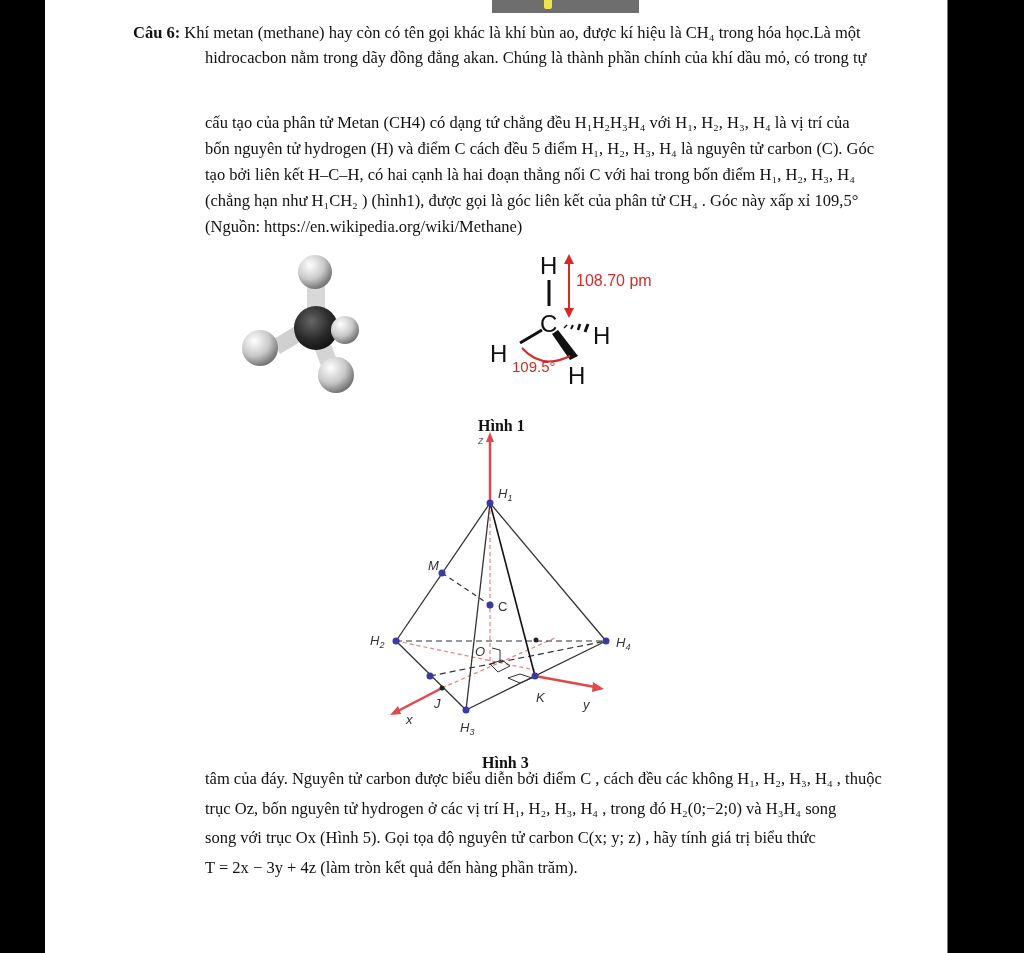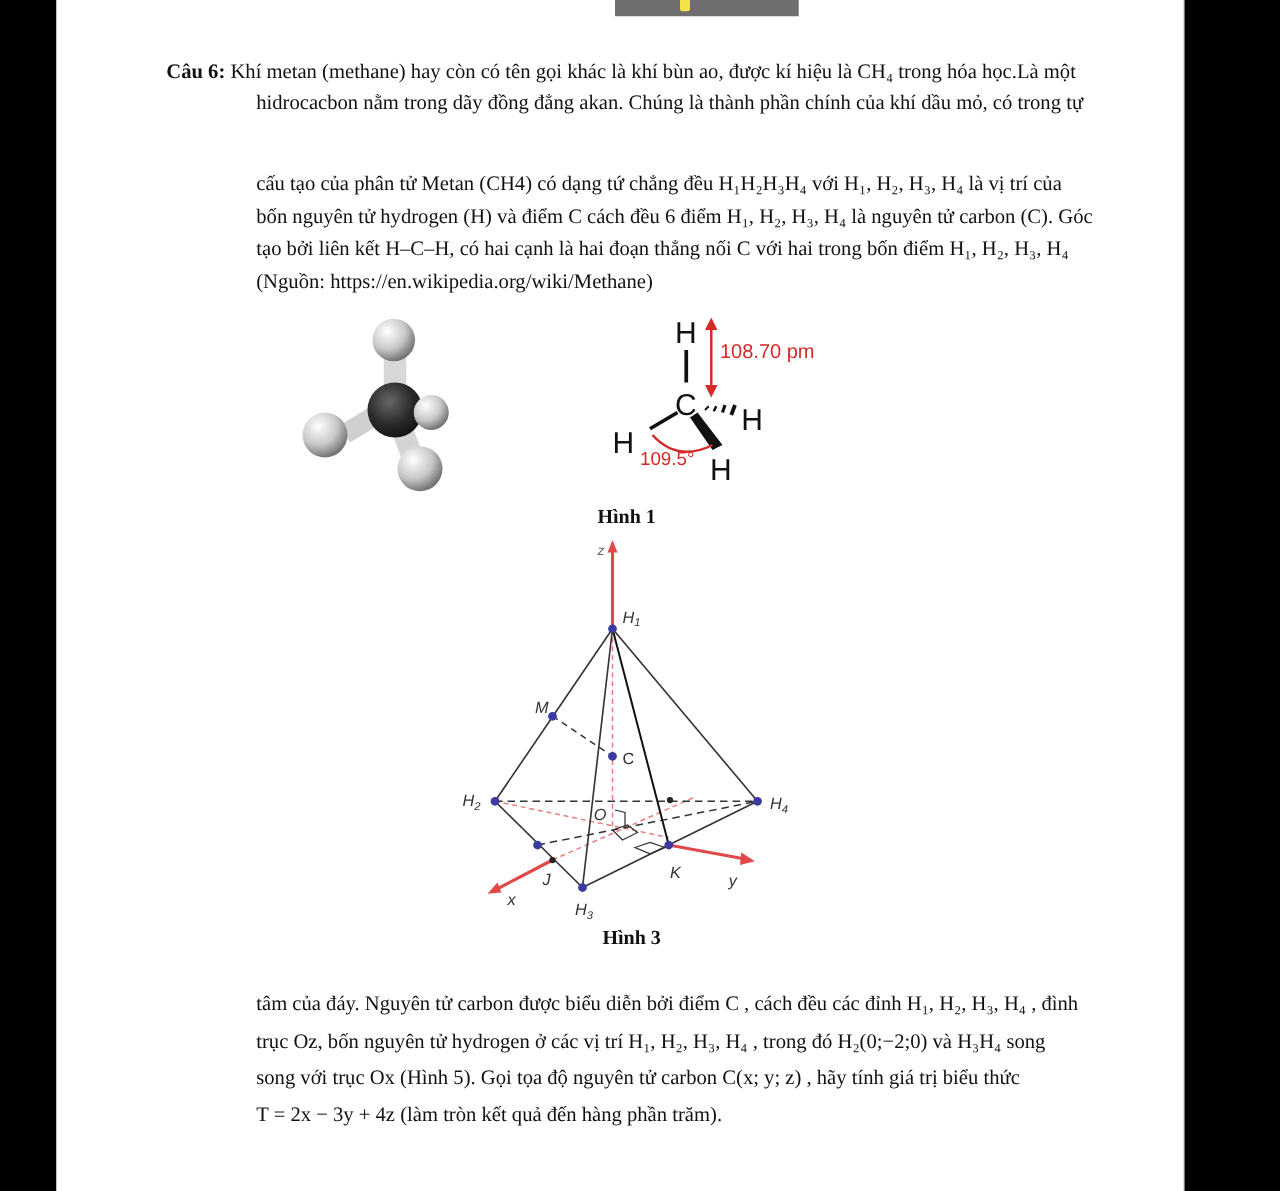--- a/index.html
+++ b/index.html
@@ -1,45 +1,46 @@
 <!DOCTYPE html>
 <html><head>
 <meta charset="utf-8">
 <style>
   html,body{margin:0;padding:0;}
   body{width:1024px;height:953px;background:#000;position:relative;overflow:hidden;font-family:"Liberation Serif","DejaVu Serif",serif;}
   .page{position:absolute;left:45px;top:0;width:902px;height:953px;background:#fff;border-right:1px solid #777;}
   .topbar{position:absolute;left:492px;top:0;width:147px;height:13px;background:#6e6e6e;}
   .topbar .mark{position:absolute;left:52px;top:0;width:8px;height:9px;background:#f2e24a;border-radius:0 0 2px 2px;}
-  .text{position:absolute;color:#111;font-size:16.5px;line-height:25px;margin-top:24px;}
+  .text{position:absolute;color:#111;font-size:16.5px;line-height:25px;}
   .q-head{left:133px;top:20px;width:790px;}
   .q-head b{font-weight:bold;}
   .para{left:205px;width:720px;}
   .line{white-space:nowrap;display:block;}
-  .caption{position:absolute;font-weight:bold;font-size:16px;color:#111;}
+  .caption{position:absolute;font-weight:bold;font-size:16px;color:#111;margin-top:12px;}
   svg text{font-family:"Liberation Sans","DejaVu Sans",sans-serif;}
 </style>
 </head>
 <body>
 
 <div class="page"></div>
 <div class="topbar">
     <div class="mark"></div>
   </div>
 
 <div class="text q-head">
   <span class="line"><b>Câu 6:</b> <span>Khí metan (methane) hay còn có tên gọi khác là khí bùn ao, được kí hiệu là CH₄ trong hóa học.Là một</span></span>
 </div>
 <div class="text para" style="top:45px;">
   <span class="line">hidrocacbon nằm trong dãy đồng đẳng akan. Chúng là thành phần chính của khí dầu mỏ, có trong tự</span>
 </div>
 <div class="text para" style="top:110px;line-height:26px;">
   <span class="line">cấu tạo của phân tử Metan (CH4) có dạng tứ chẳng đều H₁H₂H₃H₄ với H₁, H₂, H₃, H₄ là vị trí của</span>
-  <span class="line">bốn nguyên tử hydrogen (H) và điểm C cách đều 6 điểm H₁, H₂, H₃, H₄ là nguyên tử carbon (C). Góc</span>
+  <span class="line">bốn nguyên tử hydrogen (H) và điểm C cách đều 5 điểm H₁, H₂, H₃, H₄ là nguyên tử carbon (C). Góc</span>
   <span class="line">tạo bởi liên kết H–C–H, có hai cạnh là hai đoạn thẳng nối C với hai trong bốn điểm H₁, H₂, H₃, H₄</span>
+  <span class="line">(chẳng hạn như H₁CH₂ ) (hình1), được gọi là góc liên kết của phân tử CH₄ . Góc này xấp xỉ 109,5°</span>
   <span class="line">(Nguồn: https://en.wikipedia.org/wiki/Methane)</span>
 </div>
 
 <svg style="position:absolute;left:232px;top:250px;" width="130" height="150">
   <defs>
     <radialGradient id="hball" cx="35%" cy="30%" r="70%">
         <stop offset="0" stop-color="#fff"></stop>
         <stop offset="0.6" stop-color="#c8c8c8"></stop>
         <stop offset="1" stop-color="#777"></stop>
       </radialGradient>
@@ -132,17 +133,17 @@
   <text x="256" y="217" font-size="13" font-style="italic" fill="#333" font-family="Liberation Serif, serif"><tspan>H</tspan><tspan font-size="9" dy="3">4</tspan></text>
   <text x="68" y="140" font-size="13" font-style="italic" fill="#333" font-family="Liberation Serif, serif">M</text>
   <text x="138" y="181" font-size="13" fill="#333">C</text>
   <text x="115" y="226" font-size="13" font-style="italic" fill="#333" font-family="Liberation Serif, serif">O</text>
   <text x="74" y="278" font-size="13" font-style="italic" fill="#333" font-family="Liberation Serif, serif">J</text>
   <text x="176" y="272" font-size="13" font-style="italic" fill="#333" font-family="Liberation Serif, serif">K</text>
 </svg>
 <div class="caption" style="left:482px;top:742px;">Hình 3</div>
 
 <div class="text para" style="top:764px;line-height:29.5px;">
-  <span class="line">tâm của đáy. Nguyên tử carbon được biểu diễn bởi điểm C , cách đều các đỉnh H₁, H₂, H₃, H₄ , đình</span>
+  <span class="line">tâm của đáy. Nguyên tử carbon được biểu diễn bởi điểm C , cách đều các không H₁, H₂, H₃, H₄ , thuộc</span>
   <span class="line">trục Oz, bốn nguyên tử hydrogen ở các vị trí H₁, H₂, H₃, H₄ , trong đó H₂(0;−2;0) và H₃H₄ song</span>
   <span class="line">song với trục Ox (Hình 5). Gọi tọa độ nguyên tử carbon C(x; y; z) , hãy tính giá trị biểu thức</span>
   <span class="line">T = 2x − 3y + 4z (làm tròn kết quả đến hàng phần trăm).</span>
 </div>
 
 </body></html>

